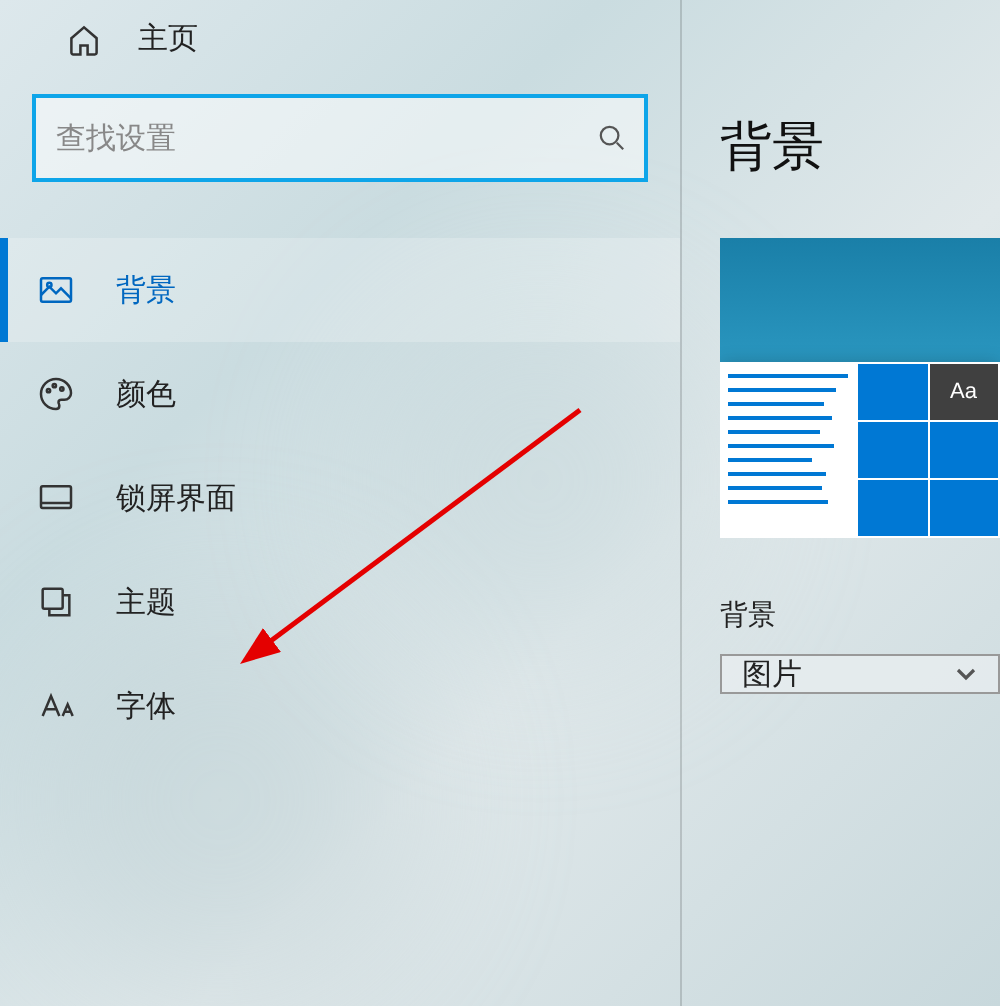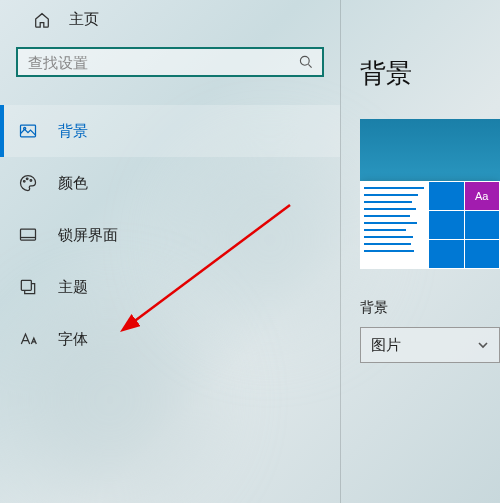--- a/index.html
+++ b/index.html
@@ -9,21 +9,21 @@
     .bg-blur::before{width:200px;height:200px;background:#b8ccd0;left:10px;top:300px;}
     .bg-blur::after{width:180px;height:180px;background:#c0d4d8;left:180px;top:150px;}
 
     .sidebar { position:absolute; left:0; top:0; width:340px; height:503px; padding-top:0; }
     .settings-top { font-size:14px; color:#333; padding:4px 18px 14px; }
     .home-row { display:flex; align-items:center; gap:18px; padding:10px 33px 18px; cursor:pointer; }
     .home-row .hicon { width:18px; height:18px; display:flex; align-items:center; justify-content:center; color:#333; }
     .home-row span.lbl { font-size:15px; color:#222; }
 
     .search-wrap { margin:0 16px 28px; position:relative; }
-    .search-input { width:100%; height:30px; border:2px solid #0f766e; background:rgba(255,255,255,.5); padding:0 36px 0 10px; font-size:15px; color:#333; outline:none; }
+    .search-input { width:100%; height:44px; border:2px solid #0ea5e9; background:rgba(255,255,255,.5); padding:0 36px 0 10px; font-size:15px; color:#333; outline:none; }
     .search-input::placeholder{color:#888;}
     .search-icon { position:absolute; right:10px; top:50%; transform:translateY(-50%); color:#555; }
 
     .section-header { font-size:15px; font-weight:600; color:#111; padding:0 18px 18px; }
 
     .nav-item { display:flex; align-items:center; gap:20px; height:52px; padding:0 18px; cursor:pointer; position:relative; color:#222; }
     .nav-item .nicon { width:20px; height:20px; display:flex; align-items:center; justify-content:center; color:#333; flex:0 0 20px; }
     .nav-item .nlbl { font-size:15px; }
     .nav-item.selected::before { content:''; position:absolute; left:0; top:0; bottom:0; width:4px; background:#0078d4; }
     .nav-item.selected .nicon,.nav-item.selected .nlbl{ color:#0067c0; }
@@ -37,24 +37,24 @@
     .preview-box { width:150px; height:150px; overflow:hidden; position:relative; margin-bottom:30px; }
     .pv-sky { position:absolute; inset:0; background:linear-gradient(#1a7fa8,#2d9bc4 50%,#e8f0ec 85%); }
     .pv-sample { position:absolute; left:0; bottom:0; width:140px; height:88px; background:#fff; box-shadow:0 0 8px rgba(0,0,0,.2); display:flex; }
     .pv-lines { flex:1; padding:6px 4px; }
     .pv-lines .bar { height:2px; background:#0078d4; margin-bottom:5px; }
     .pv-lines .bar:nth-child(2){width:90%;} .pv-lines .bar:nth-child(3){width:80%;} .pv-lines .bar:nth-child(4){width:86%;}
     .pv-lines .bar:nth-child(5){width:76%;} .pv-lines .bar:nth-child(6){width:88%;} .pv-lines .bar:nth-child(7){width:70%;}
     .pv-lines .bar:nth-child(8){width:82%;} .pv-lines .bar:nth-child(9){width:78%;} .pv-lines .bar:nth-child(10){width:84%;}
     .pv-tiles { width:72px; display:grid; grid-template-columns:1fr 1fr; grid-template-rows:repeat(3,1fr); gap:1px; background:#fff; padding:1px; }
     .pv-tiles div { background:#0078d4; }
-    .pv-tiles .aa { background:#a21caf; display:flex; align-items:center; justify-content:center; color:#fff; font-size:11px; }
+    .pv-tiles .aa { background:#404040; display:flex; align-items:center; justify-content:center; color:#fff; font-size:11px; }
 
     .sub-label { font-size:14px; color:#222; margin-bottom:10px; }
-    .combo { width:140px; height:36px; border:1px solid #999; background:rgba(230,236,238,.85); display:flex; align-items:center; justify-content:space-between; padding:0 10px; margin-bottom:28px; cursor:pointer; font-size:15px; color:#222;text-align:center; }
+    .combo { width:140px; height:20px; border:1px solid #999; background:rgba(230,236,238,.85); display:flex; align-items:center; justify-content:space-between; padding:0 10px; margin-bottom:28px; cursor:pointer; font-size:15px; color:#222;text-align:center; }
     .combo .chev { color:#555; }
 
     svg { display:block; }
 
     .arrow-anno { position:absolute; pointer-events:none; left:120px; top:195px; }
   </style>
 </head>
 <body>
 
 <div class="bg-blur"></div>

